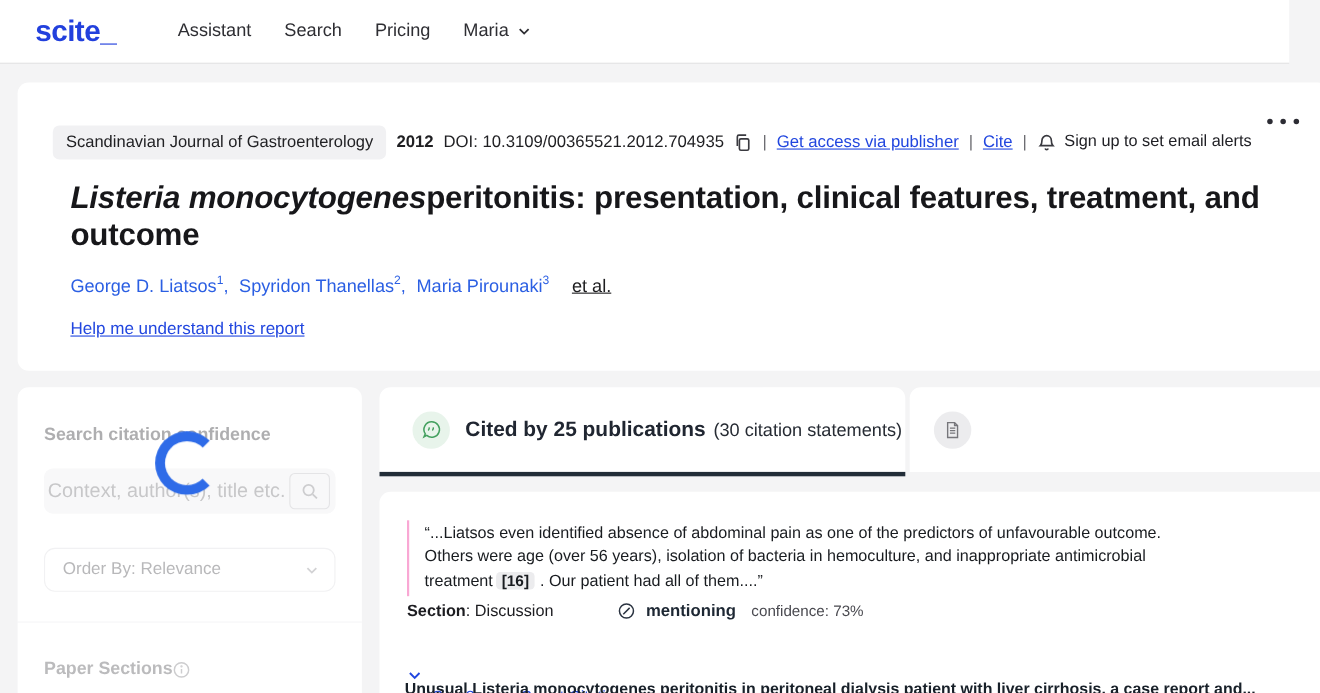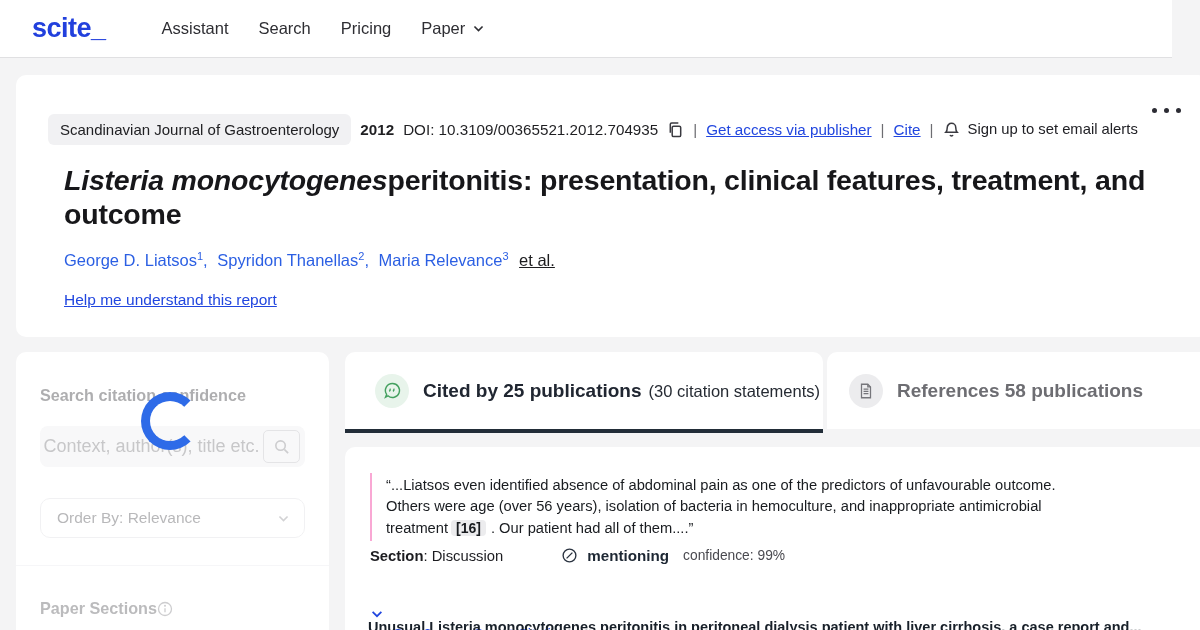--- a/index.html
+++ b/index.html
@@ -37,21 +37,21 @@
   .dots i { width:5px; height:5px; border-radius:50%; background:#2c2c34; }
   .title {
     position:absolute; left:48px; top:88px; width:1110px;
     font-size:28.5px; font-weight:700; color:#17171a; line-height:34px; letter-spacing:-0.2px;
   }
   .title .it { font-style:italic; }
   .authors { position:absolute; left:48px; top:174px; font-size:16.5px; color:#2b5fe3; }
   .authors a { color:#2b5fe3; text-decoration:none; cursor:pointer; }
   .authors sup { font-size:11px; }
   .authors .sep { color:#2b5fe3; margin-right:5px; }
-  .etal { color:#1d1d1f !important; text-decoration:underline !important; margin-left:6px; cursor:pointer; }
+  .etal { color:#1d1d1f !important; text-decoration:underline !important; margin-left:16px; cursor:pointer; }
   .help-link { position:absolute; left:48px; top:216px; font-size:15.5px; color:#2146df; text-decoration:underline; cursor:pointer; }
   
   .sidebar {
     position:absolute; left:16px; top:352px; width:313px; height:300px;
     background:#ffffff; border-radius:10px;
   }
   .sidebar-inner { opacity:.5; }
   .sb-heading { position:absolute; left:24px; top:34px; font-size:16.2px; font-weight:700; color:#5d5d60; }
   .sb-search { position:absolute; left:24px; top:74px; width:265px; height:41px; background:#f0f0f2; border-radius:8px; display:flex; align-items:center; }
   .sb-search input {
@@ -123,21 +123,21 @@
       <div class="nav-item">
           <span>Assistant</span>
         </div>
       <div class="nav-item">
           <span>Search</span>
         </div>
       <div class="nav-item">
           <span>Pricing</span>
         </div>
       <div class="nav-item">
-        <span>Paper</span>
+        <span>Maria</span>
         <svg class="chev" viewBox="0 0 16 16">
             <polyline points="3,5.5 8,10.5 13,5.5"></polyline>
           </svg>
       </div>
     </div>
   </div>
 
   <div class="paper-card">
     <div class="meta-row">
       <span class="journal-chip">Scandinavian Journal of Gastroenterology</span>
@@ -159,21 +159,21 @@
           </svg>
         <span>Sign up to set email alerts</span>
       </span>
     </div>
 
     <div class="title"><span class="it">Listeria monocytogenes</span><span>peritonitis: presentation, clinical features, treatment, and outcome</span></div>
 
     <div class="authors">
       <a><span>George D. Liatsos</span><sup>1</sup></a><span class="sep">,</span>
       <a><span>Spyridon Thanellas</span><sup>2</sup></a><span class="sep">,</span>
-      <a><span>Maria Relevance</span><sup>3</sup></a>
+      <a><span>Maria Pirounaki</span><sup>3</sup></a>
       <a class="etal">et al.</a>
     </div>
 
     <div class="help-link">Help me understand this report</div>
   </div>
 
   <div class="dots">
       <i></i>
       <i></i>
       <i></i>
@@ -221,37 +221,36 @@
   </div>
   <div class="tab-underline"></div>
   <div class="tab2">
     <span class="tab-icon gray">
       <svg width="18" height="18" viewBox="0 0 20 20" fill="none" stroke="#76767b" stroke-width="1.4">
           <path d="M5 2.5h7l3 3v12H5z"></path>
           <path d="M12 2.5v3h3"></path>
           <path d="M7.3 8h5.4M7.3 10.5h5.4M7.3 13h5.4"></path>
         </svg>
     </span>
-    <span class="tab2-label">References 58 publications</span>
   </div>
 
   <div class="content-card">
     <div class="quote"><span>“...Liatsos even identified absence of abdominal pain as one of the predictors of unfavourable outcome. Others were age (over 56 years), isolation of bacteria in hemoculture, and inappropriate antimicrobial treatment</span><span class="ref-chip">[16]</span><span>. Our patient had all of them....”</span></div>
 
     <div class="meta2">
       <span class="sec-label">Section</span>
       <span>: Discussion</span>
       <span class="badge-wrap">
         <svg width="17" height="17" viewBox="0 0 20 20" fill="none" stroke="#2a3340" stroke-width="1.6">
             <circle cx="10" cy="10" r="7.5"></circle>
             <path d="M6.6 13.4L13.4 6.6"></path>
           </svg>
         <span class="badge-label">mentioning</span>
       </span>
-      <span class="confidence">confidence: 99%</span>
+      <span class="confidence">confidence: 73%</span>
     </div>
 
     <div class="see-more">
       <svg width="14" height="14" viewBox="0 0 16 16" fill="none" stroke="#2146df" stroke-width="2">
           <polyline points="3,5.5 8,10.5 13,5.5"></polyline>
         </svg>
       <span>See 3 more Smart Citations</span>
     </div>
 
     <div class="next-title">Unusual Listeria monocytogenes peritonitis in peritoneal dialysis patient with liver cirrhosis, a case report and...</div>

